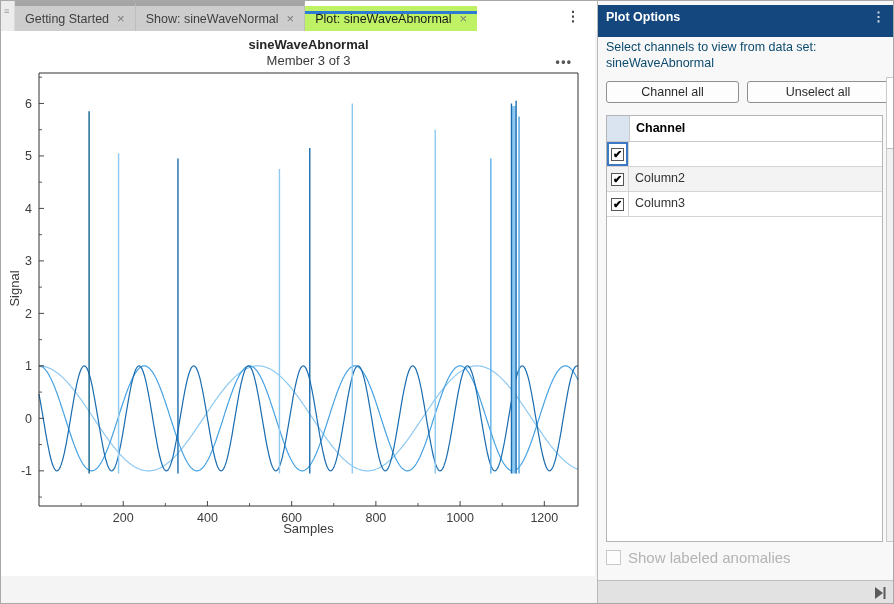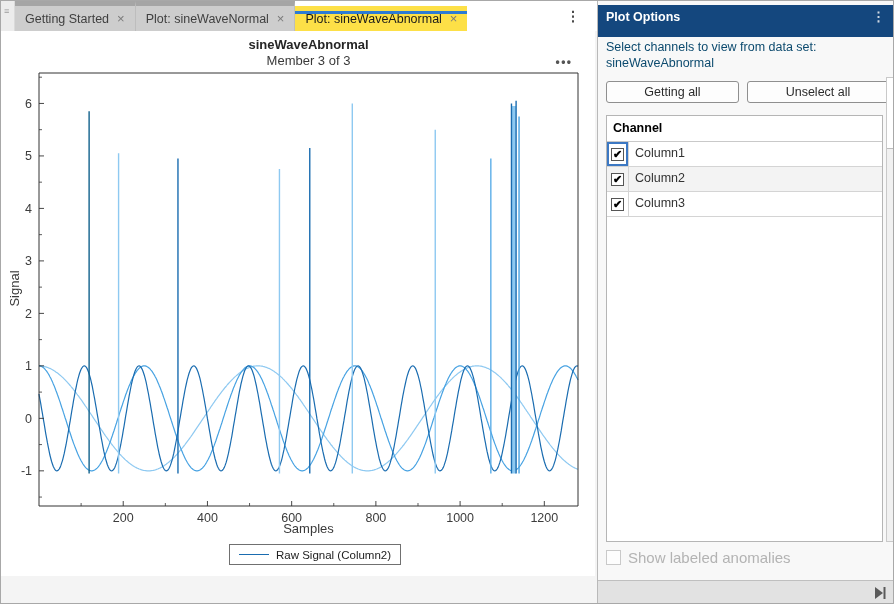--- a/index.html
+++ b/index.html
@@ -7,21 +7,21 @@
        border:1px solid #a8a8a8;box-sizing:border-box;}
 
   
   .tabbar{position:absolute;left:0;top:0;width:596px;height:30px;background:#ffffff;}
   .grip{position:absolute;left:0;top:0;width:13px;height:30px;background:#ececec;border-right:1px solid #dadada;}
   .grip span{position:absolute;left:3px;top:6px;font-size:9px;color:#9a9a9a;line-height:9px;}
   .tabs{position:absolute;left:14px;top:0;height:30px;display:flex;}
   .tab{box-sizing:border-box;height:30px;padding:0 10px;display:flex;align-items:center;
        background:#cdcdcd;border-top:5px solid #a5a5a5;border-right:1px solid #bdbdbd;
        font-size:12.5px;color:#3f3f3f;white-space:nowrap;cursor:default;}
-  .tab.active{position:relative;background:#fde047;border-top:5px solid #ffffff;border-right:none;color:#1a1a1a;}
+  .tab.active{position:relative;background:#bef264;border-top:5px solid #ffffff;border-right:none;color:#1a1a1a;}
   .tab.active::after{content:"";position:absolute;left:0;right:0;top:5px;height:3px;background:#2d7bd4;}
   .tab .close{margin-left:8px;color:#7a7a7a;font-size:13px;}
   .tab-overflow{position:absolute;left:563px;top:6px;width:18px;height:18px;text-align:center;
        color:#4a4a4a;font-weight:bold;font-size:14px;line-height:18px;}
 
   
   .figure{position:absolute;left:0;top:30px;width:594px;height:545px;background:#ffffff;}
   .fig-title{position:absolute;left:38px;top:6px;width:539px;text-align:center;
        font-size:13px;font-weight:bold;color:#252525;}
   .fig-subtitle{position:absolute;left:38px;top:22px;width:539px;text-align:center;
@@ -44,21 +44,21 @@
        font-size:12.5px;font-weight:bold;line-height:24px;padding-left:8px;}
   .panel-menu{position:absolute;right:10px;top:0;color:#cfd8e2;font-weight:bold;font-size:13px;}
   .panel-desc{position:absolute;left:8px;top:38px;font-size:12.5px;color:#0c4a6e;line-height:16px;}
   .btn{position:absolute;top:80px;height:22px;box-sizing:border-box;border:1px solid #8f8f8f;
        border-radius:3px;background:#fdfdfd;font-size:12.5px;color:#2b2b2b;
        font-family:"Liberation Sans",sans-serif;}
   .btn.sel{left:8px;width:133px;}
   .btn.unsel{left:149px;width:142px;}
   .channel-table{position:absolute;left:8px;top:114px;width:277px;height:427px;background:#fff;
        border:1px solid #b5b5b5;box-sizing:border-box;}
-  .thead{display:flex;height:25px;border-bottom:1px solid #c9c9c9;align-items:stretch;flex-direction:column;}
+  .thead{display:flex;height:25px;border-bottom:1px solid #c9c9c9;align-items:stretch;}
   .th-check{width:22px;background:#d9e4f0;border-right:1px solid #c9c9c9;}
   .th-name{flex:1;font-size:12.5px;font-weight:bold;color:#000;line-height:24px;padding-left:6px;}
   .trow{display:flex;height:24px;border-bottom:1px solid #d4d4d4;align-items:stretch;background:#fff;}
   .trow.striped{background:#f3f3f3;}
   .cbcell{width:22px;border-right:1px solid #d4d4d4;display:flex;align-items:center;justify-content:center;box-sizing:border-box;}
   .cbcell.selected{box-shadow:inset 0 0 0 2px #3c78c3;}
   .cb{width:13px;height:13px;box-sizing:border-box;border:1px solid #555;background:#fff;
       font-size:11px;line-height:11px;text-align:center;color:#000;font-weight:bold;}
   .tname{flex:1;font-size:12.5px;color:#333;line-height:23px;padding-left:6px;}
   .scrollbar{position:absolute;left:288px;top:76px;width:9px;height:465px;background:#f1f1f1;
@@ -79,21 +79,21 @@
   <div class="tabbar">
     <div class="grip">
       <span>≡</span>
     </div>
     <div class="tabs" id="tabs">
         <div class="tab">
           <span>Getting Started</span>
           <span class="close">×</span>
         </div>
         <div class="tab">
-          <span>Plot: sineWaveNormal</span>
+          <span>Show: sineWaveNormal</span>
           <span class="close">×</span>
         </div>
         <div class="tab active">
           <span>Plot: sineWaveAbnormal</span>
           <span class="close">×</span>
         </div>
       </div>
     <div class="tab-overflow">
       <span>⋮</span>
     </div>
@@ -159,49 +159,44 @@
         <text x="31" y="234.39575757575759" text-anchor="end" fill="#3c3c3c" font-size="12.5" font-family="Liberation Sans, sans-serif">3</text>
         <line x1="38" x2="43" y1="177.41090909090912" y2="177.41090909090912" stroke="#333333" stroke-width="0.9"></line>
         <text x="31" y="181.91090909090912" text-anchor="end" fill="#3c3c3c" font-size="12.5" font-family="Liberation Sans, sans-serif">4</text>
         <line x1="38" x2="43" y1="124.92606060606062" y2="124.92606060606062" stroke="#333333" stroke-width="0.9"></line>
         <text x="31" y="129.42606060606062" text-anchor="end" fill="#3c3c3c" font-size="12.5" font-family="Liberation Sans, sans-serif">5</text>
         <line x1="38" x2="43" y1="72.44121212121212" y2="72.44121212121212" stroke="#333333" stroke-width="0.9"></line>
         <text x="31" y="76.94121212121212" text-anchor="end" fill="#3c3c3c" font-size="12.5" font-family="Liberation Sans, sans-serif">6</text>
       </svg>
     <div class="xlabel">Samples</div>
     <div class="ylabel">Signal</div>
-    <div class="legend">
-      <span class="legend-line"></span>
-      <span class="legend-text">Raw Signal (Column2)</span>
-    </div>
   </div>
 
   <div class="panel">
     <div class="panel-header">
       <span>Plot Options</span>
       <span class="panel-menu">⋮</span>
     </div>
     <div class="panel-desc">
       <div>Select channels to view from data set:</div>
       <div>sineWaveAbnormal</div>
     </div>
-    <button class="btn sel">Getting all</button>
+    <button class="btn sel">Channel all</button>
     <button class="btn unsel">Unselect all</button>
 
     <div class="channel-table">
       <div class="thead">
         <div class="th-check"></div>
         <div class="th-name">Channel</div>
       </div>
       <div id="tbody">
           <div class="trow">
             <div class="cbcell selected">
               <span class="cb">✔</span>
             </div>
-            <div class="tname">Column1</div>
           </div>
           <div class="trow striped">
             <div class="cbcell">
               <span class="cb">✔</span>
             </div>
             <div class="tname">Column2</div>
           </div>
           <div class="trow">
             <div class="cbcell">
               <span class="cb">✔</span>

